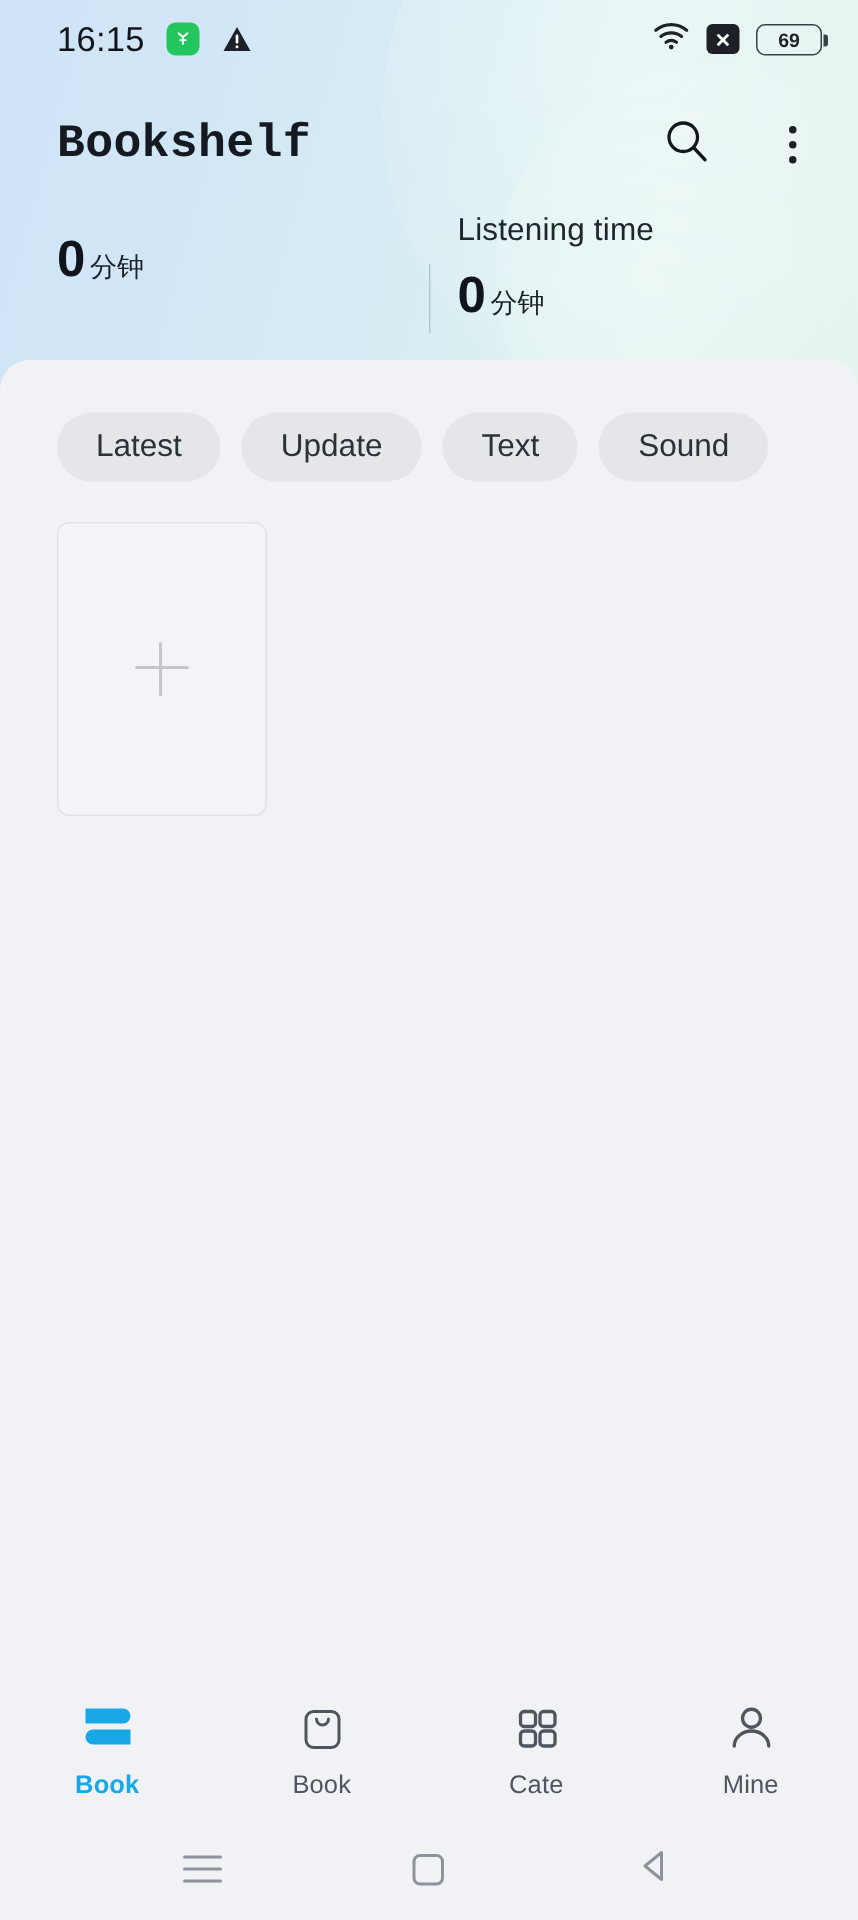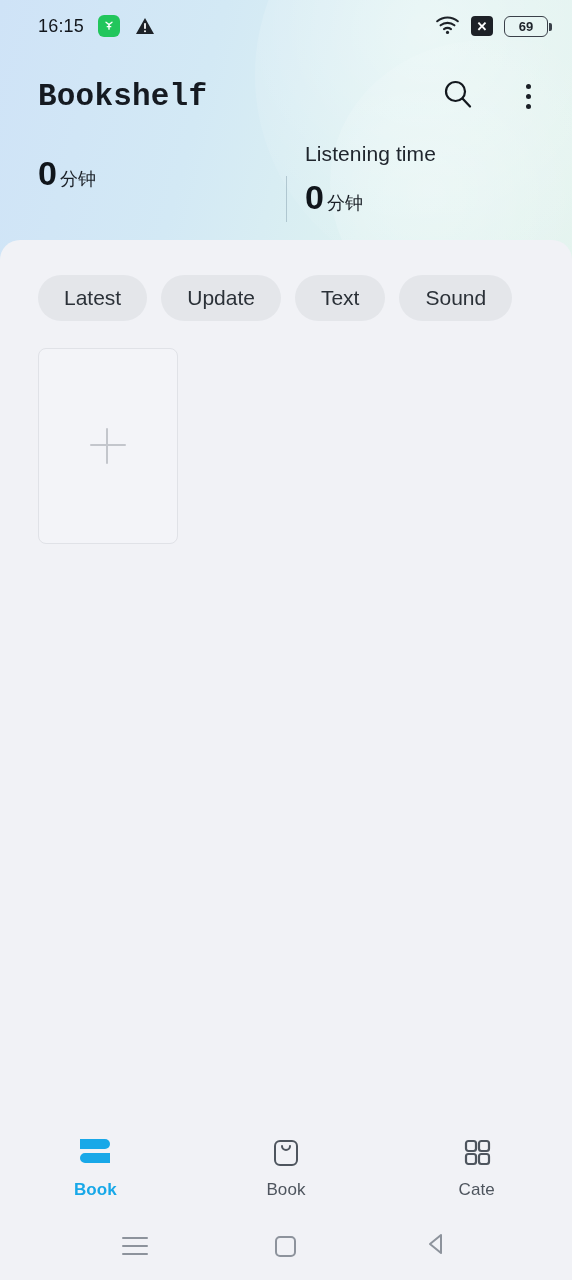--- a/index.html
+++ b/index.html
@@ -28,21 +28,21 @@
     background:radial-gradient(circle at 30% 50%, rgba(255,255,255,.30), rgba(255,255,255,0) 72%);
   }
 
   
   .statusbar {
     position:absolute; top:0; left:0; width:572px; height:52px;
     display:flex; align-items:center; justify-content:space-between;
     padding:0 24px 0 38px;
   }
   .sb-left { display:flex; align-items:center; gap:14px; }
-  .sb-time { font-size:18px; font-weight:500; color:#12161c; letter-spacing:.2px;text-align:right; }
+  .sb-time { font-size:23px; font-weight:500; color:#12161c; letter-spacing:.2px;text-align:right; }
   .icon-green {
     width:22px; height:22px; border-radius:6px; background:#22c65c;
     display:flex; align-items:center; justify-content:center;
   }
   .icon-warn { display:flex; align-items:center; }
   .sb-right { display:flex; align-items:center; gap:11px; }
   .icon-xbadge {
     width:22px; height:20px; border-radius:4px; background:#1d2127;
     display:flex; align-items:center; justify-content:center;
     color:#fff; font-size:13px; font-weight:700; line-height:1;
@@ -287,20 +287,29 @@
       <span class="tab-icon">
         <svg width="32" height="32" viewBox="0 0 32 32">
           <rect x="5" y="5" width="10" height="10" rx="2.4" stroke="#4e555e" stroke-width="2.2" fill="none"></rect>
           <rect x="18" y="5" width="10" height="10" rx="2.4" stroke="#4e555e" stroke-width="2.2" fill="none"></rect>
           <rect x="5" y="18" width="10" height="10" rx="2.4" stroke="#4e555e" stroke-width="2.2" fill="none"></rect>
           <rect x="18" y="18" width="10" height="10" rx="2.4" stroke="#4e555e" stroke-width="2.2" fill="none"></rect>
         </svg>
       </span>
       <span class="tab-label">Cate</span>
     </div>
+    <div class="tab">
+      <span class="tab-icon">
+        <svg width="34" height="34" viewBox="0 0 34 34">
+          <circle cx="17" cy="10.5" r="6" stroke="#4e555e" stroke-width="2.2" fill="none"></circle>
+          <path d="M5.5 29 a11.5 10 0 0 1 23 0" stroke="#4e555e" stroke-width="2.2" fill="none" stroke-linecap="round"></path>
+        </svg>
+      </span>
+      <span class="tab-label">Mine</span>
+    </div>
   </div>
 
   <div class="navbar">
     <div class="nav-btn">
       <span class="nav-lines">
           <i></i>
           <i></i>
           <i></i>
         </span>
     </div>

